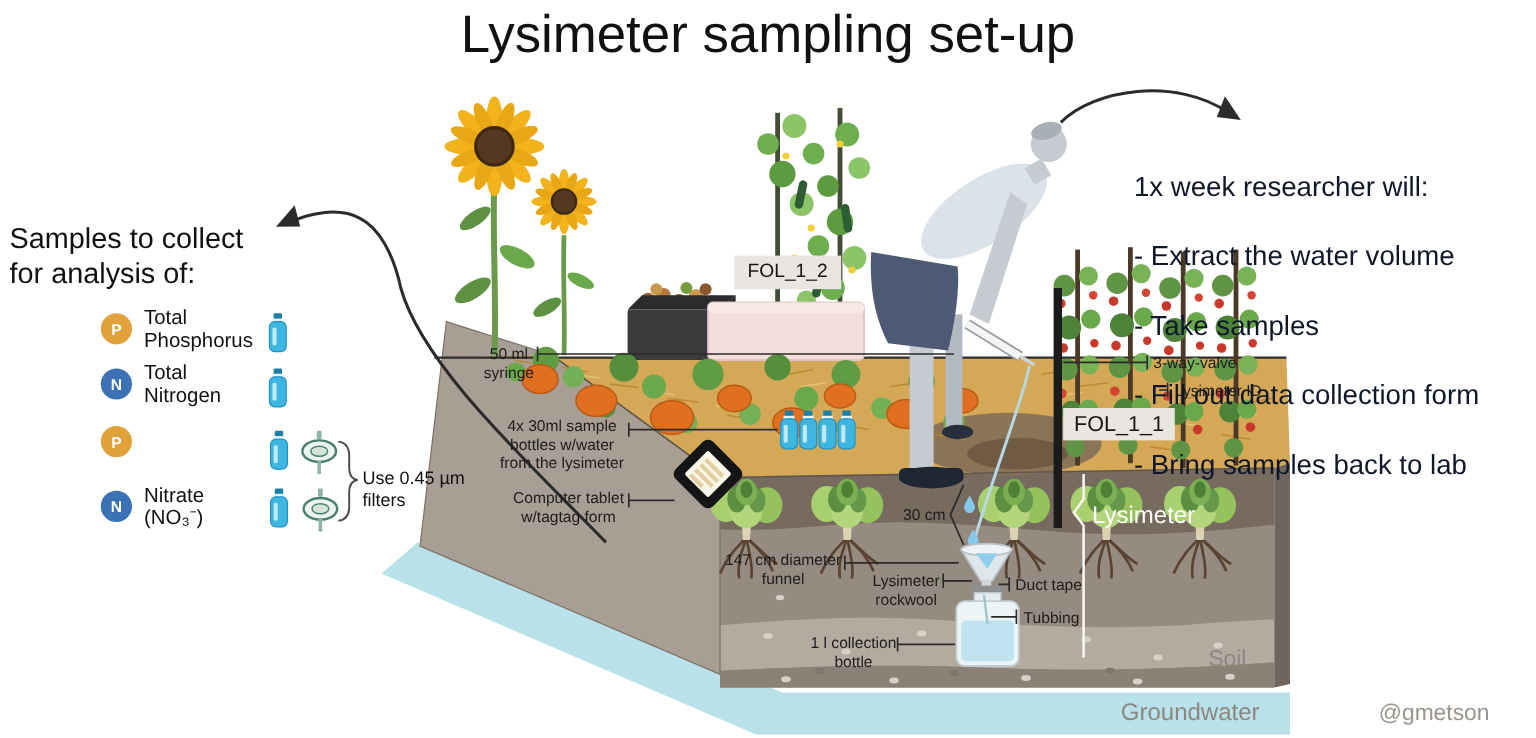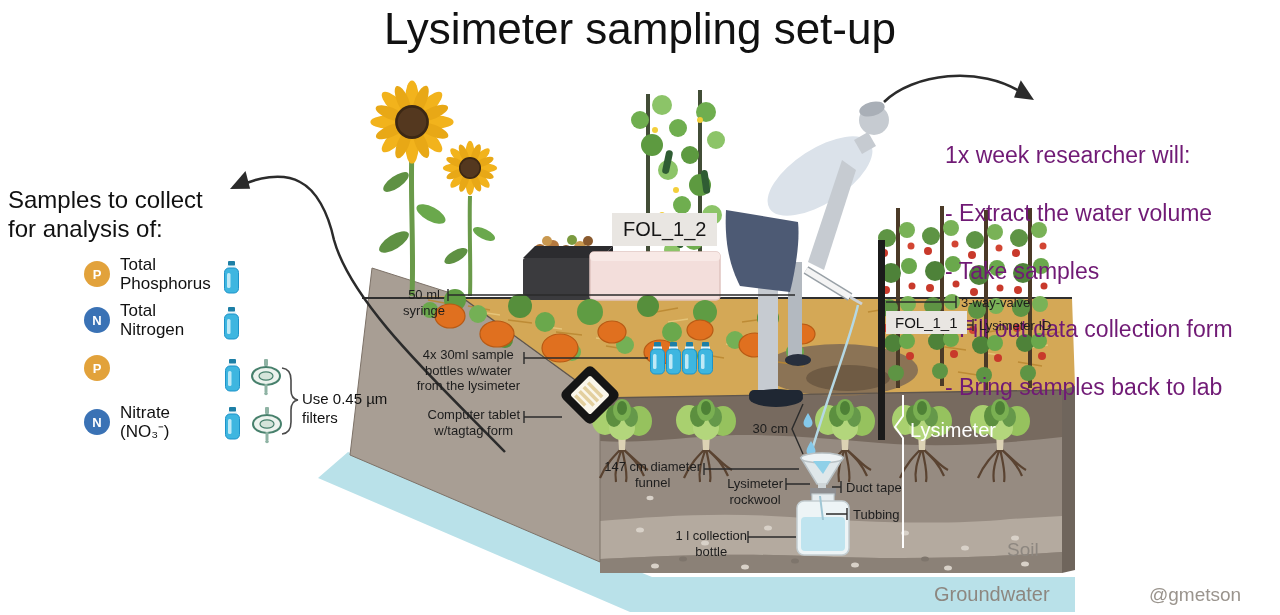--- a/index.html
+++ b/index.html
@@ -9,26 +9,26 @@
   .txt{position:absolute;z-index:3;white-space:pre-line;}
   .title{left:0;right:0;top:4px;text-align:center;font-size:44px;font-weight:500;color:#111;}
   .lp-head{left:8px;top:185px;font-size:24px;line-height:29px;color:#111;}
   .lp-row{position:absolute;z-index:3;left:84px;display:flex;align-items:center;gap:10px;}
   .badge{width:26px;height:26px;border-radius:50%;display:flex;align-items:center;justify-content:center;
          color:#fff;font-size:13px;font-weight:bold;flex:0 0 auto;}
   .badge-p{background:#e2a23b;}
   .badge-n{background:#3a72b5;}
   .lp-label{width:100px;text-align:left;font-size:17px;line-height:19px;white-space:pre-line;color:#111;}
   .lp-note{left:302px;top:389px;font-size:15px;line-height:19px;color:#111;}
-  .rp{left:945px;top:112px;font-size:23px;line-height:29px;color:#701a75;}
+  .rp{left:945px;top:112px;font-size:23px;line-height:29px;color:#0f172a;}
   .slabel{font-size:13px;line-height:15.5px;font-weight:500;color:#1d1d1d;}
   .ra{text-align:center;}
   .tag{background:#e9e6e2;color:#161616;font-weight:500;z-index:3;}
-  .tag-lg{font-size:20px;padding:5px 11px;text-align:right;}
-  .tag-sm{font-size:15px;padding:3px 9px;}
+  .tag-lg{font-size:16px;padding:5px 11px;text-align:right;}
+  .tag-sm{font-size:18px;padding:3px 9px;margin-top:29px;}
   .lys{left:910px;top:419px;font-size:20px;font-weight:500;color:#ffffff;}
   .soil{left:1007px;top:539px;font-size:19px;color:#8d8780;}
   .gw{left:934px;top:583px;font-size:20px;color:#8d8780;text-align:center;}
   .credit{left:1149px;top:584px;font-size:19px;color:#9a948d;}
 </style>
 </head>
 <body>
 
 <div class="stage">
 

